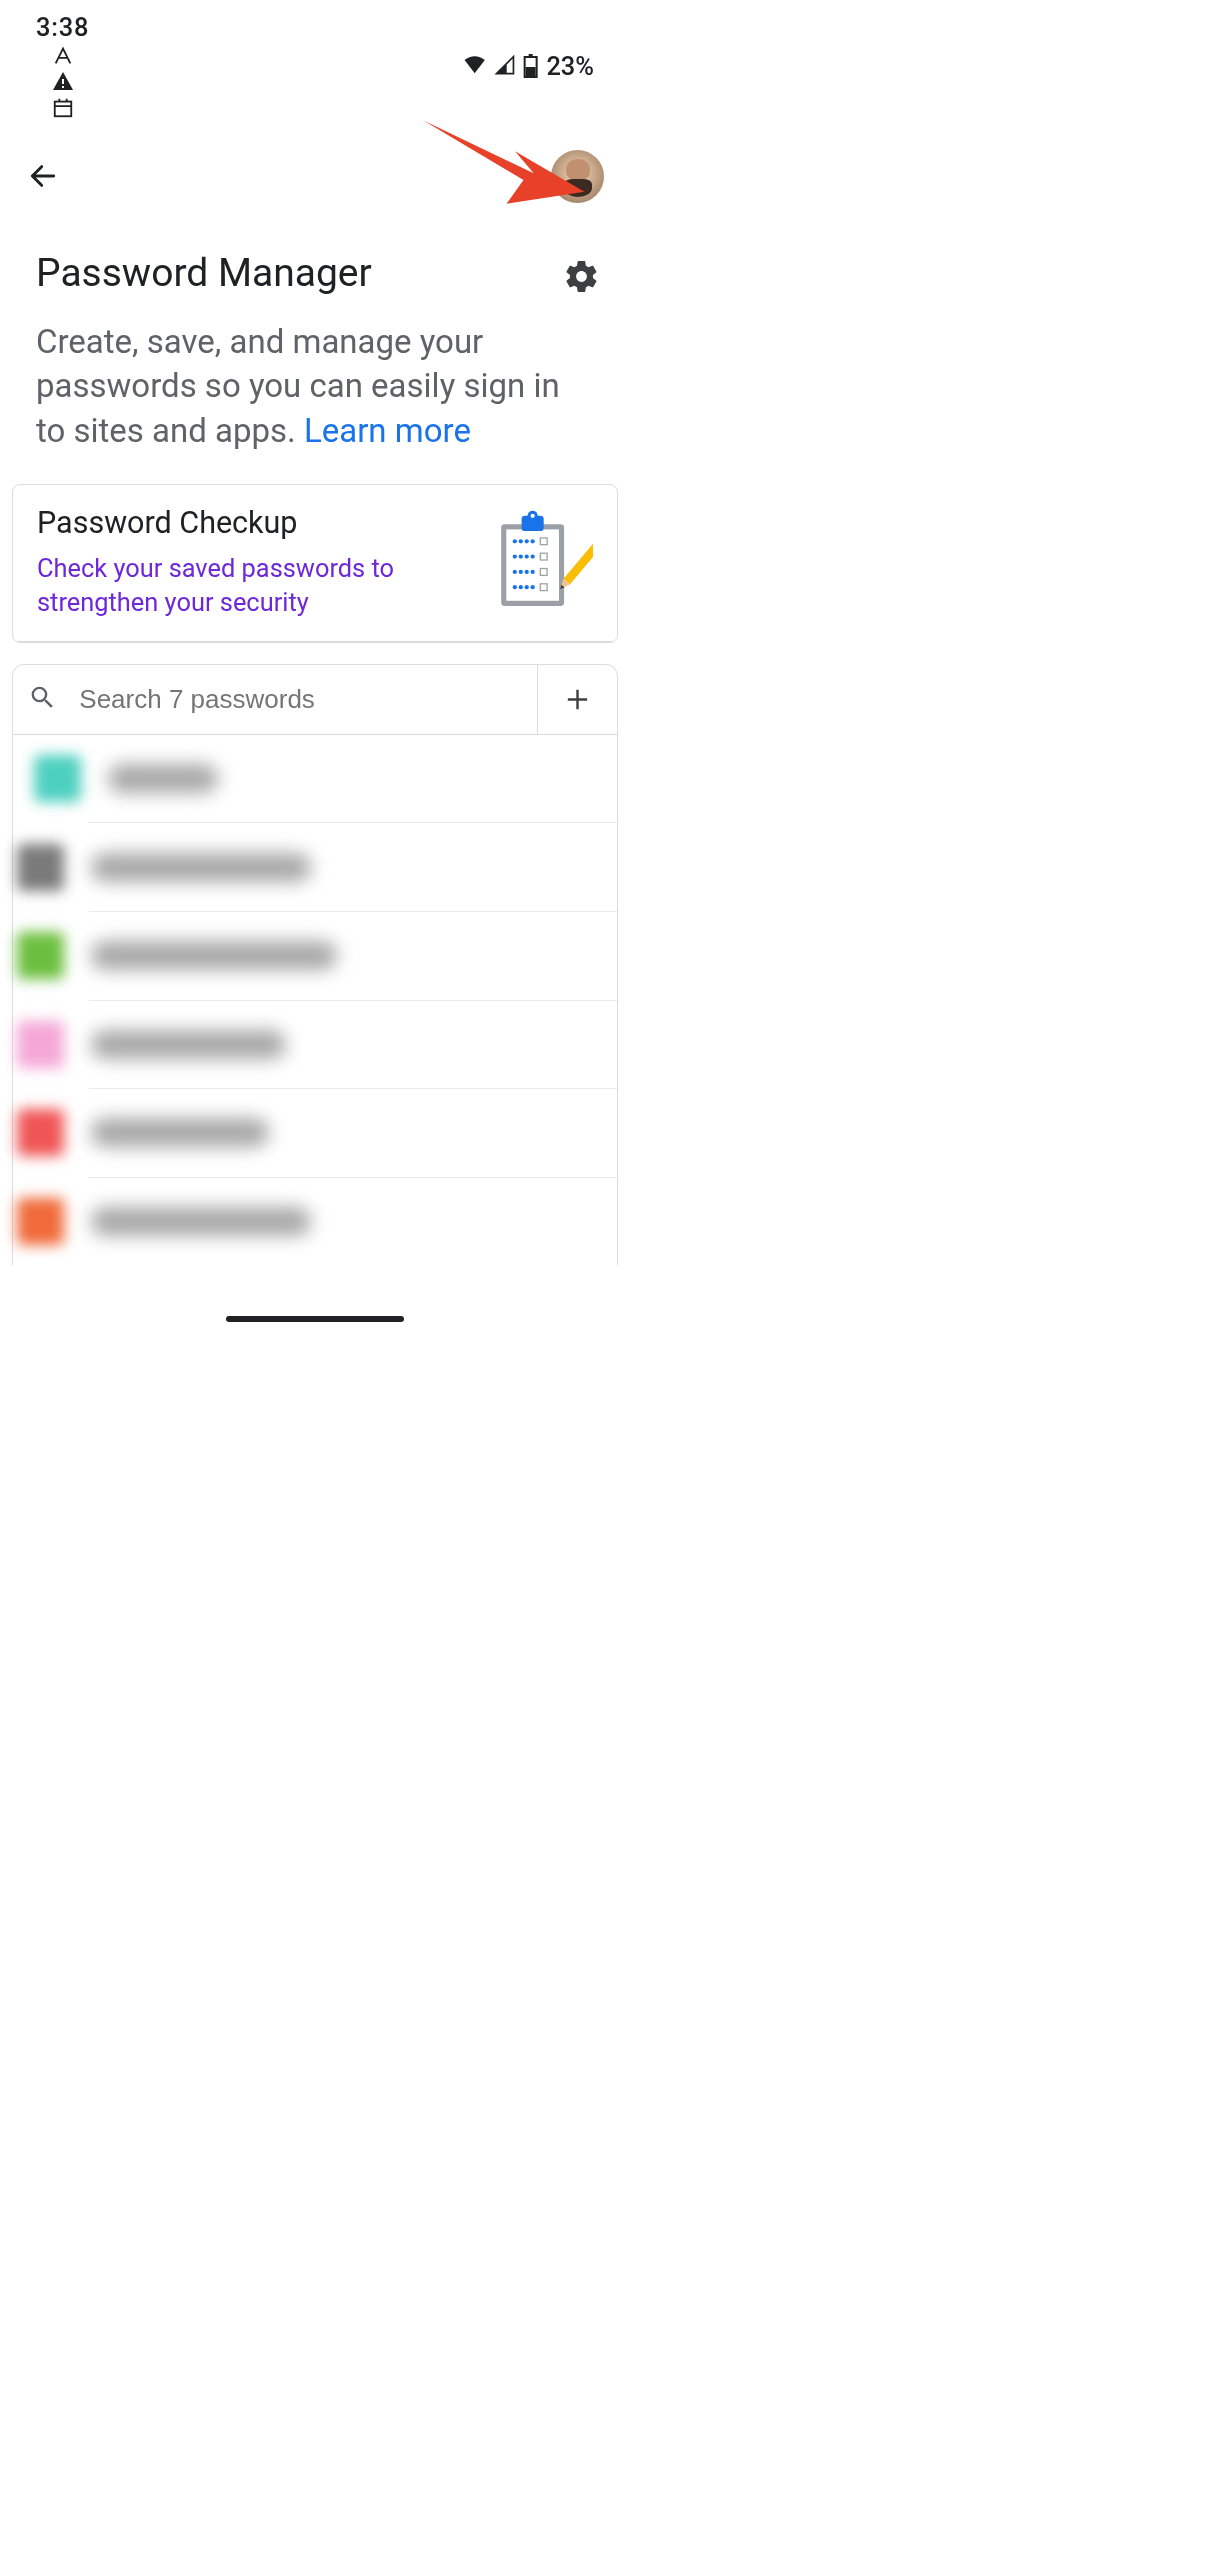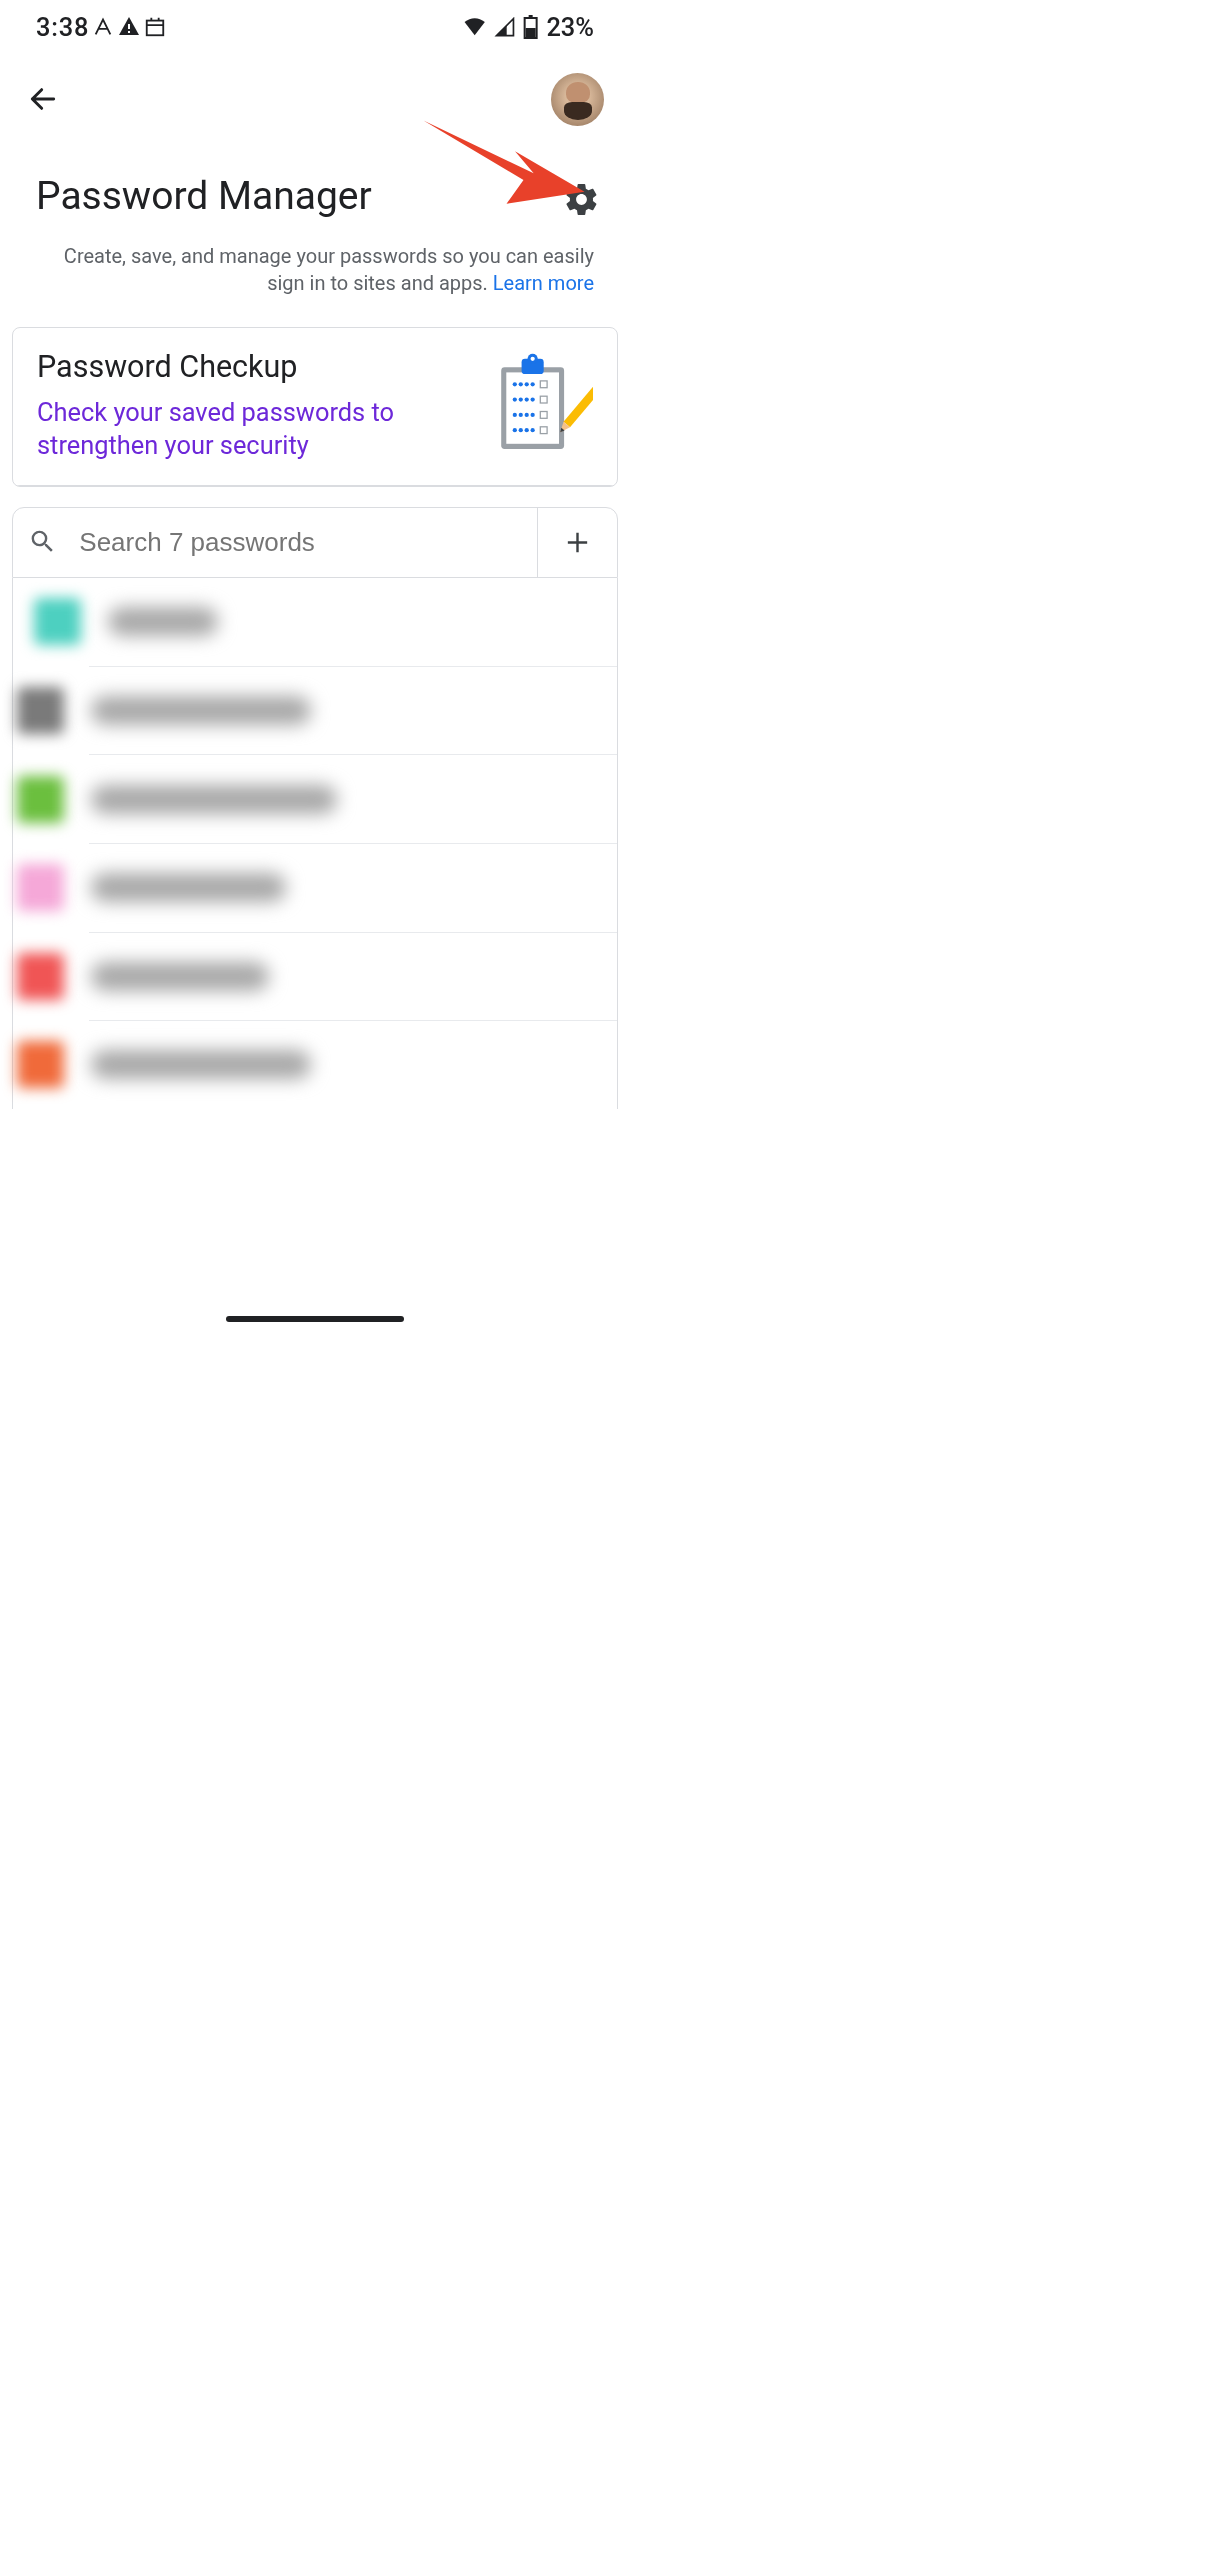--- a/index.html
+++ b/index.html
@@ -27,21 +27,21 @@
     
     
     .status-bar {
       display: flex;
       justify-content: space-between;
       align-items: center;
       padding: 12px 24px 8.5px 24px;
       font-size: 25.4px;
       font-weight: 500;
     }
-    .status-left { display: flex; gap: 3px; }
+    .status-left { display: flex; gap: 3px; flex-direction: column; }
     .status-right { display: flex; align-items: center; gap: 6.8px; }
     .status-time { font-size: 25.4px; letter-spacing: 0.8px; }
     .status-icon { display: inline-flex; align-items: center; justify-content: center; }
     
     
     .app-bar {
       display: flex;
       align-items: center;
       justify-content: space-between;
       padding: 22px 13.6px 8.5px 13.6px;
@@ -100,24 +100,23 @@
       left: 403px;
       width: 178px;
       height: 102px;
       pointer-events: none;
       z-index: 10;
     }
     
     
     .desc {
       padding: 17px 24px 25.4px 24px;
-      font-size: 20px;
+      font-size: 33px;
       line-height: 1.35;
       color: #5f6368;
-      text-align: right;
     }
     .desc a {
       color: #1a73e8;
       text-decoration: none;
     }
     
     
     .card {
       margin: 5.1px 0px 20.3px 0px;
       border: 0.8px solid #dadce0;

